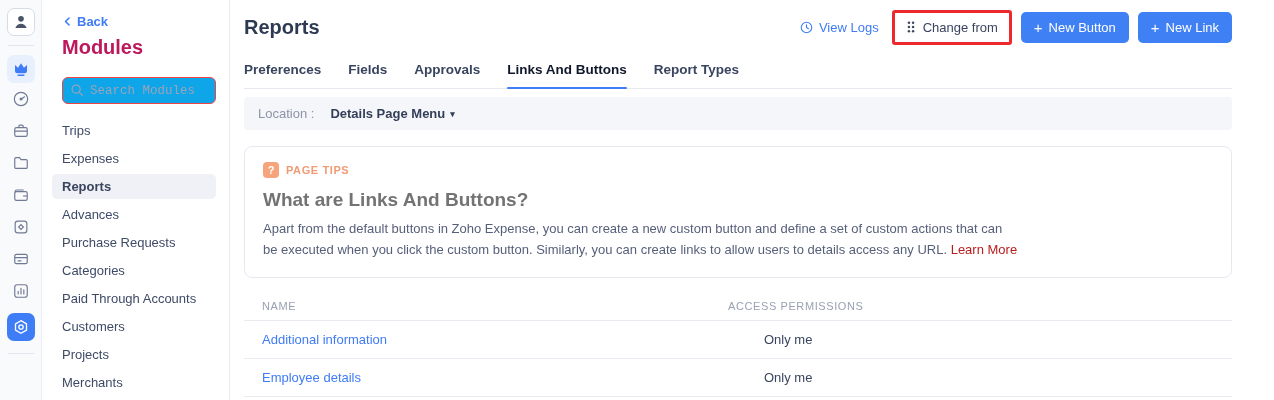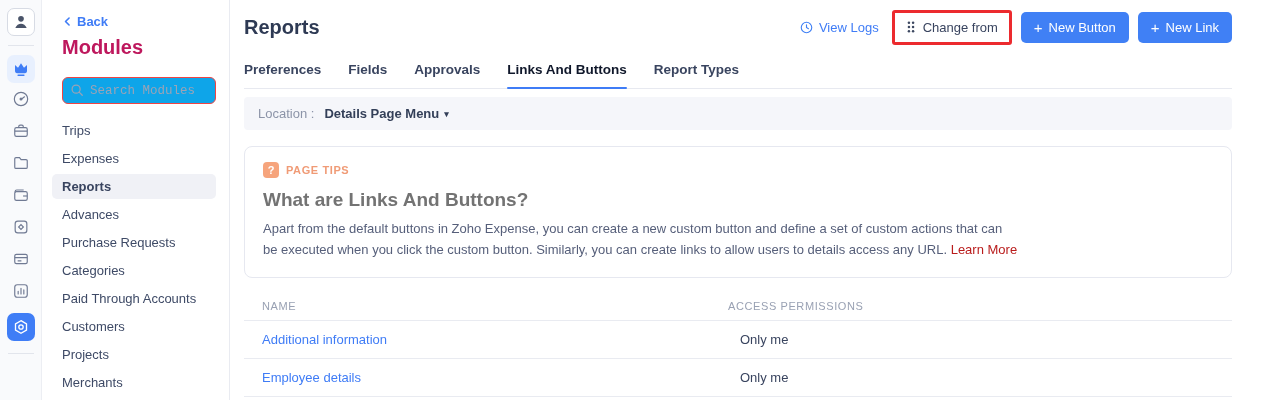--- a/index.html
+++ b/index.html
@@ -78,21 +78,21 @@
     cursor:pointer; position:relative;
   }
   .tab.active { color:#0f172a; }
   .tab.active::after {
     content:""; position:absolute; left:0; right:0; bottom:-1px; height:2px;
     background:#3f7cf6; border-radius:1px;
   }
 
   .location-bar {
     margin-top:8px; background:#f5f6fa; border-radius:4px;
-    padding:9px 14px; display:flex; align-items:center; gap:10px; font-size:13px;
+    padding:9px 14px; display:flex; align-items:center; gap:16px; font-size:13px;
   }
   .location-label { color:#8c94a8; }
   .location-value { color:#333f58; font-weight:700; cursor:pointer; display:flex; align-items:center; gap:5px; }
   .caret { font-size:9px; color:#333f58; }
 
   .tips-box {
     margin-top:16px; border:1px solid #e6e8f0; border-radius:8px;
     padding:15px 18px 17px;
   }
   .tips-badge-row { display:flex; align-items:center; gap:7px; }
@@ -102,21 +102,21 @@
   }
   .tips-label { color:#f09b76; font-size:11px; font-weight:700; letter-spacing:0.6px; }
   .tips-heading { font-size:19px; font-weight:700; color:#737373; margin:11px 0 7px; }
   .tips-body { font-size:13px; color:#565f7a; line-height:21px; }
   .learn-more { color:#b91c1c; cursor:pointer; text-decoration:none; }
 
   .perm-table { margin-top:14px; }
   .table-row { display:grid; grid-template-columns:466px 1fr; align-items:center; padding:0 18px; }
   .table-head { height:29px; border-bottom:1px solid #e9ebf1; }
   .th { font-size:11px; color:#99a1b3; letter-spacing:0.6px; font-weight:400; align-self:center; }
-  .tr { height:38px; border-bottom:1px solid #e9ebf1; }
+  .tr { height:38px; border-bottom:1px solid #e9ebf1;gap:24px; }
   .cell-name { color:#3f7cf6; font-size:13px; cursor:pointer; }
   .cell-perm { color:#39445f; font-size:13px;margin-left:12px; }
 </style>
 </head>
 <body>
 
 <div class="app">
 
   <nav class="rail">
     <div class="rail-sq bordered">

